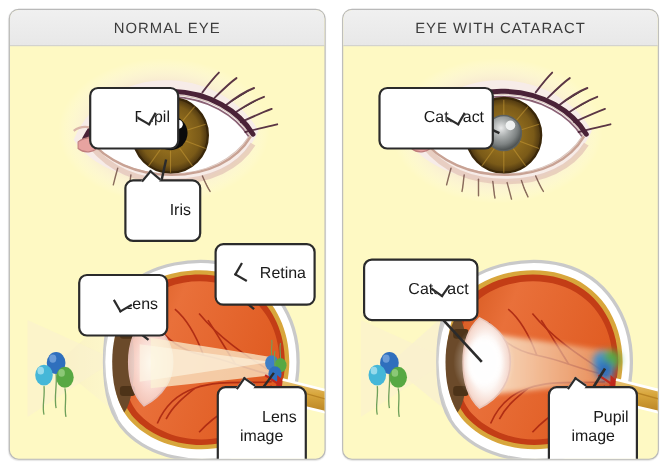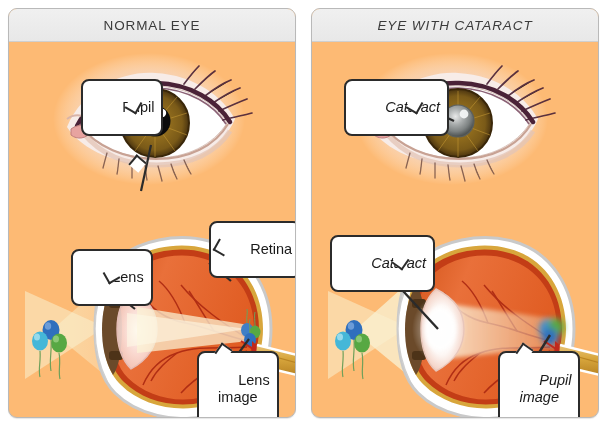--- a/index.html
+++ b/index.html
@@ -10,29 +10,29 @@
     overflow:hidden;
   }
   .stage{position:relative;width:605px;height:426px;}
 
   
   .panel{
     position:absolute;
     top:8px;
     width:288px;
     height:410px;
-    background:#fdba74;
+    background:#fef9c3;
     border:1px solid #b9b9b9;
     border-radius:9px;
     box-sizing:border-box;
     overflow:hidden;
     box-shadow:0 1px 1px rgba(0,0,0,.10);
   }
   .panel.left{left:8px;}
-  .panel.right{left:311px;font-style:italic;}
+  .panel.right{left:311px;}
 
   .panel-header{
     position:absolute;left:0;top:0;right:0;height:32px;
     background:linear-gradient(#f0f0f0,#e8e8e8);
     border-bottom:1px solid #cfcfcf;
     display:flex;align-items:center;justify-content:center;
   }
   .panel-title{
     font-size:13.5px;letter-spacing:.9px;color:#3b3b3b;
     font-family:"Liberation Sans", sans-serif;
@@ -260,28 +260,31 @@
             <path d="M212 336 L240 298"></path>
           </g>
         </g>
       </svg>
 
       <div class="callout" style="left:72px;top:38px;">
         <span>Pupil</span>
       </div>
       <div class="tail" style="left:118px;top:58px;transform:rotate(30deg);"></div>
 
+      <div class="callout" style="left:104px;top:122px;">
+        <span>Iris</span>
+      </div>
       <div class="tail" style="left:122px;top:116px;transform:rotate(220deg);"></div>
 
       <div class="callout" style="left:62px;top:208px;">
         <span>Lens</span>
       </div>
       <div class="tail" style="left:96px;top:228px;transform:rotate(60deg);"></div>
 
-      <div class="callout" style="left:186px;top:180px;margin-left:14px;">
+      <div class="callout" style="left:186px;top:180px;">
         <span>Retina</span>
       </div>
       <div class="tail" style="left:206px;top:200px;transform:rotate(120deg);"></div>
 
       <div class="callout two" style="left:188px;top:310px;">
         <span>Lens
 image</span>
       </div>
       <div class="tail" style="left:208px;top:304px;transform:rotate(215deg);"></div>
 

